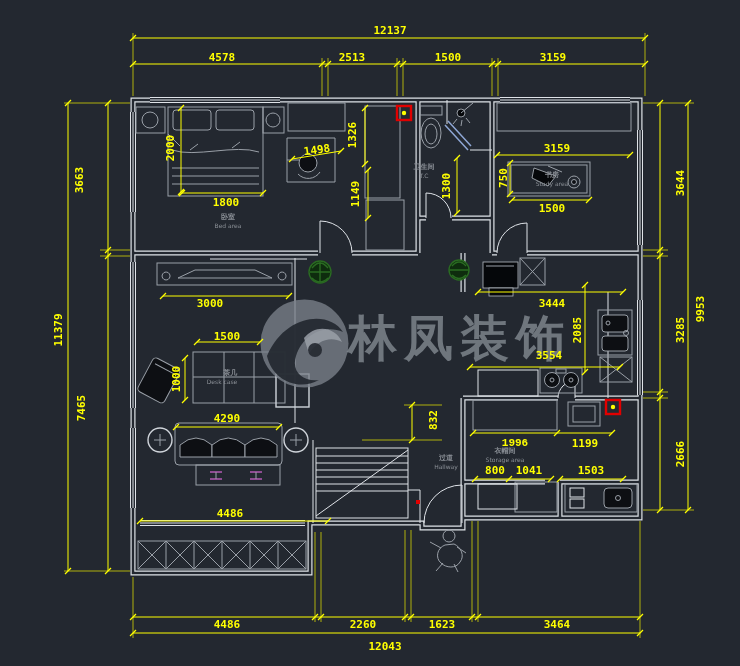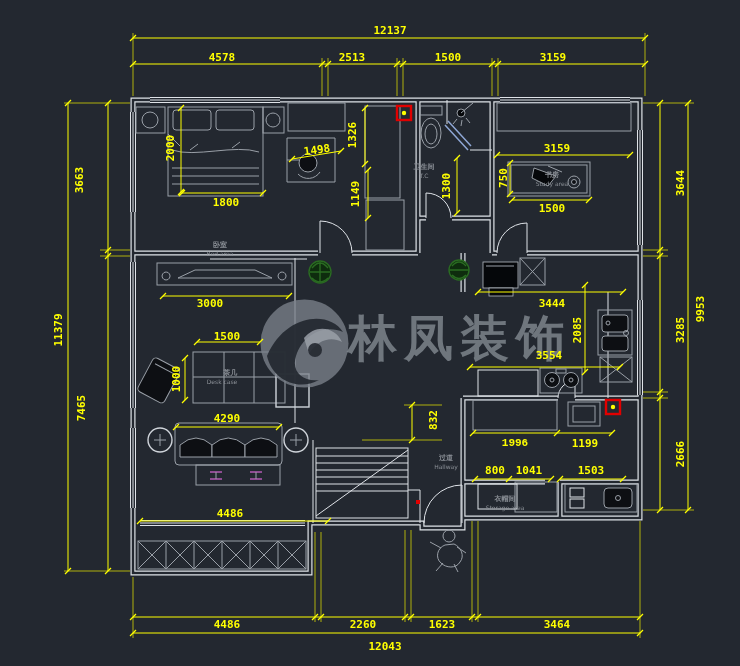--- a/index.html
+++ b/index.html
@@ -351,37 +351,37 @@
       <span class="dim-label" style="left: 549px; top: 355px; transform: translate(-50%, -50%) rotate(0deg);">3554</span>
       <span class="dim-label" style="left: 433px; top: 420px; transform: translate(-50%, -50%) rotate(-90deg);">832</span>
       <span class="dim-label" style="left: 515px; top: 443px; transform: translate(-50%, -50%) rotate(0deg); font-family: Liberation Mono, monospace;">1996</span>
       <span class="dim-label" style="left: 585px; top: 443px; transform: translate(-50%, -50%) rotate(0deg);">1199</span>
       <span class="dim-label" style="left: 495px; top: 470px; transform: translate(-50%, -50%) rotate(0deg);">800</span>
       <span class="dim-label" style="left: 529px; top: 470px; transform: translate(-50%, -50%) rotate(0deg);">1041</span>
       <span class="dim-label" style="left: 591px; top: 470px; transform: translate(-50%, -50%) rotate(0deg);">1503</span>
       <span class="dim-label" style="left: 230px; top: 513px; transform: translate(-50%, -50%) rotate(0deg);">4486</span>
     </div>
   <div style="position:absolute;left:0;top:0;width:740px;height:666px;">
-      <div class="room-label" style="left: 220px; top: 220px; margin-top: 28px;">
+      <div class="room-label" style="left: 228px; top: 220px;">
         <span class="rl-main">卧室</span>
         <span class="rl-sub">Bed area</span>
       </div>
       <div class="room-label" style="left: 424px; top: 170px;">
         <span class="rl-main">卫生间</span>
         <span class="rl-sub">T.C</span>
       </div>
       <div class="room-label" style="left: 552px; top: 178px;">
         <span class="rl-main">书房</span>
         <span class="rl-sub">Study area</span>
       </div>
       <div class="room-label" style="left: 222px; top: 376px; text-align: right;">
         <span class="rl-main">茶几</span>
         <span class="rl-sub">Desk case</span>
       </div>
-      <div class="room-label" style="left: 505px; top: 454px; margin-top: 48px;">
+      <div class="room-label" style="left: 505px; top: 454px;">
         <span class="rl-main">衣帽间</span>
         <span class="rl-sub">Storage area</span>
       </div>
       <div class="room-label" style="left: 446px; top: 461px;">
         <span class="rl-main">过道</span>
         <span class="rl-sub">Hallway</span>
       </div>
     </div>
 </div>
 

